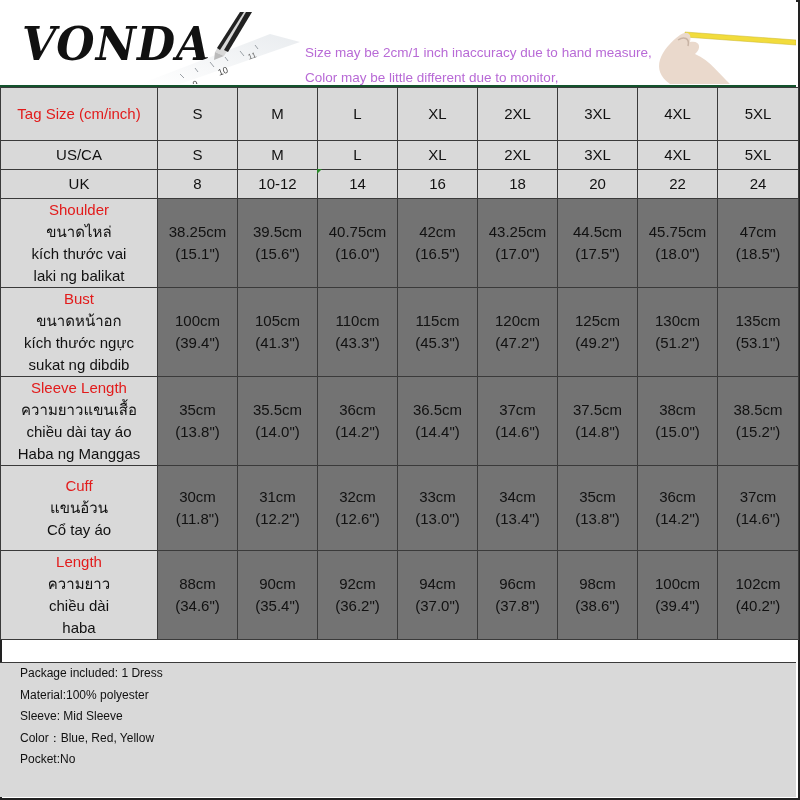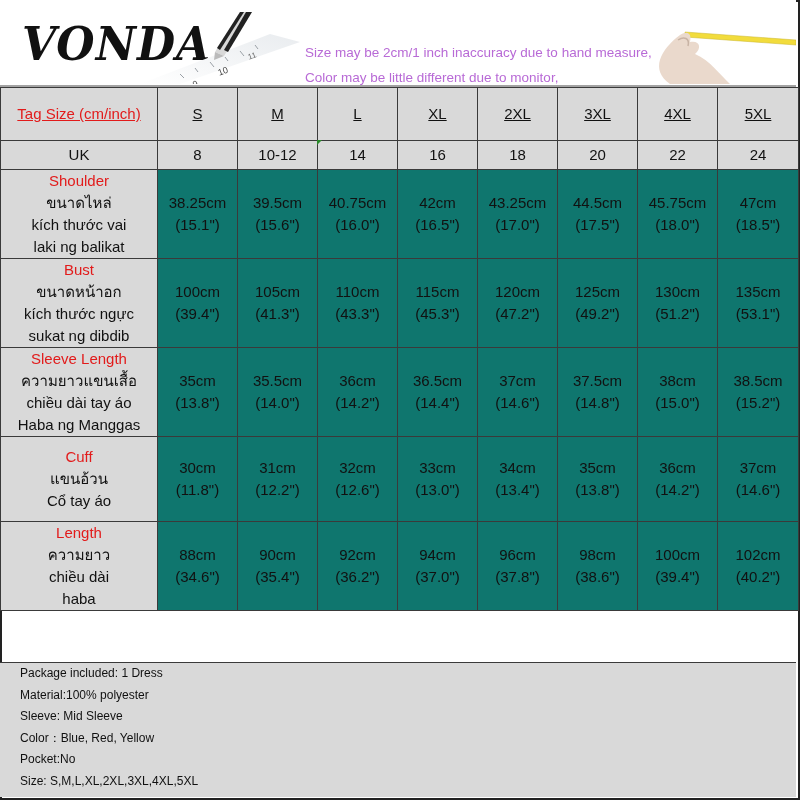--- a/index.html
+++ b/index.html
@@ -11,21 +11,21 @@
     position: relative;
   }
   .frame {
     position: absolute; left: 0; top: 0; width: 796px; height: 796px;
     border: 2px solid #222;
   }
   
   .banner {
     position: absolute; left: 0; top: 0; width: 796px; height: 85px;
     background: #fff;
-    border-bottom: 2px solid #a3a3a3;
+    border-bottom: 2px solid #14532d;
     overflow: hidden;
   }
   .logo {
     position: absolute; left: 22px; top: 18px;
     font-family: "DejaVu Serif", serif;
     font-size: 44px; font-weight: bold; font-style: italic;
     letter-spacing: 1px; color: #111;
     transform: scaleY(1.05);
   }
   .ruler {
@@ -45,24 +45,24 @@
     border-collapse: collapse; table-layout: fixed;
     width: 798px;
   }
   table.size-table td {
     border: 1.5px solid #3a3a3a;
     text-align: center; vertical-align: middle;
     font-size: 15px; padding: 0; line-height: 22px;
   }
   .hdr td { background: #d9d9d9; }
   .lbl { background: #d9d9d9; }
-  .val { background: #0f766e; }
+  .val { background: #737373; }
   .red { color: #e21b1b; }
   .tag-label { font-size: 15px; }
-  .row-tag td { height: 52px; text-decoration: underline; }
+  .row-tag td { height: 52px; }
   .row-small td { height: 28px; }
   .row-meas td { height: 84px; }
   .row-cuff td { height: 84px; }
   .row-len td { height: 84px; }
   .corner-mark { position: relative; }
   .corner-mark::before {
     content: ""; position: absolute; left: -1px; top: -1px;
     border-top: 5px solid #2a8a2a; border-right: 5px solid transparent;
   }
 
@@ -140,20 +140,31 @@
     <td>S</td>
     <td>M</td>
     <td>L</td>
     <td>XL</td>
     <td>2XL</td>
     <td>3XL</td>
     <td>4XL</td>
     <td>5XL</td>
   </tr>
 
+  <tr class="hdr row-small">
+    <td>US/CA</td>
+    <td>S</td>
+    <td>M</td>
+    <td>L</td>
+    <td>XL</td>
+    <td>2XL</td>
+    <td>3XL</td>
+    <td>4XL</td>
+    <td>5XL</td>
+  </tr>
 
   <tr class="hdr row-small">
     <td>UK</td>
     <td>8</td>
     <td>10-12</td>
     <td class="corner-mark">14</td>
     <td>16</td>
     <td>18</td>
     <td>20</td>
     <td>22</td>
@@ -366,14 +377,13 @@
   </tr>
 </tbody>
   </table>
 
 <div class="details">
   <div>Package included: 1 Dress</div>
   <div>Material:100% polyester</div>
   <div>Sleeve: Mid Sleeve</div>
   <div>Color：Blue, Red, Yellow</div>
   <div>Pocket:No</div>
-  <div>Size: S,M,L,XL,2XL,3XL,4XL,5XL</div>
 </div>
 
 </body></html>

